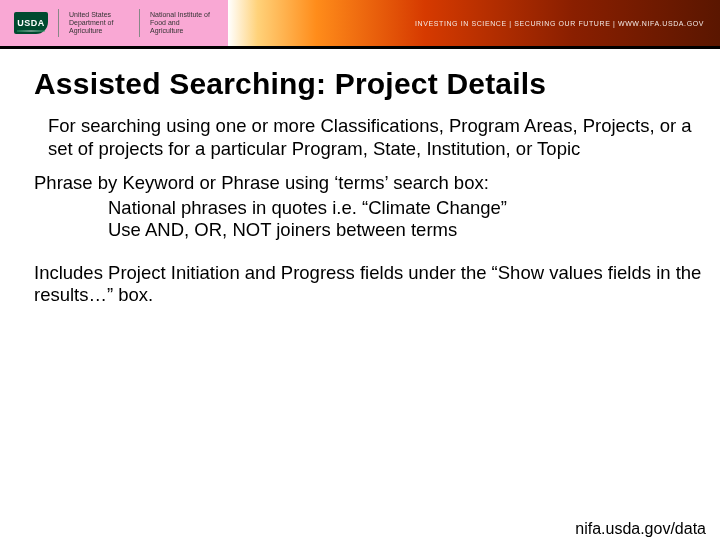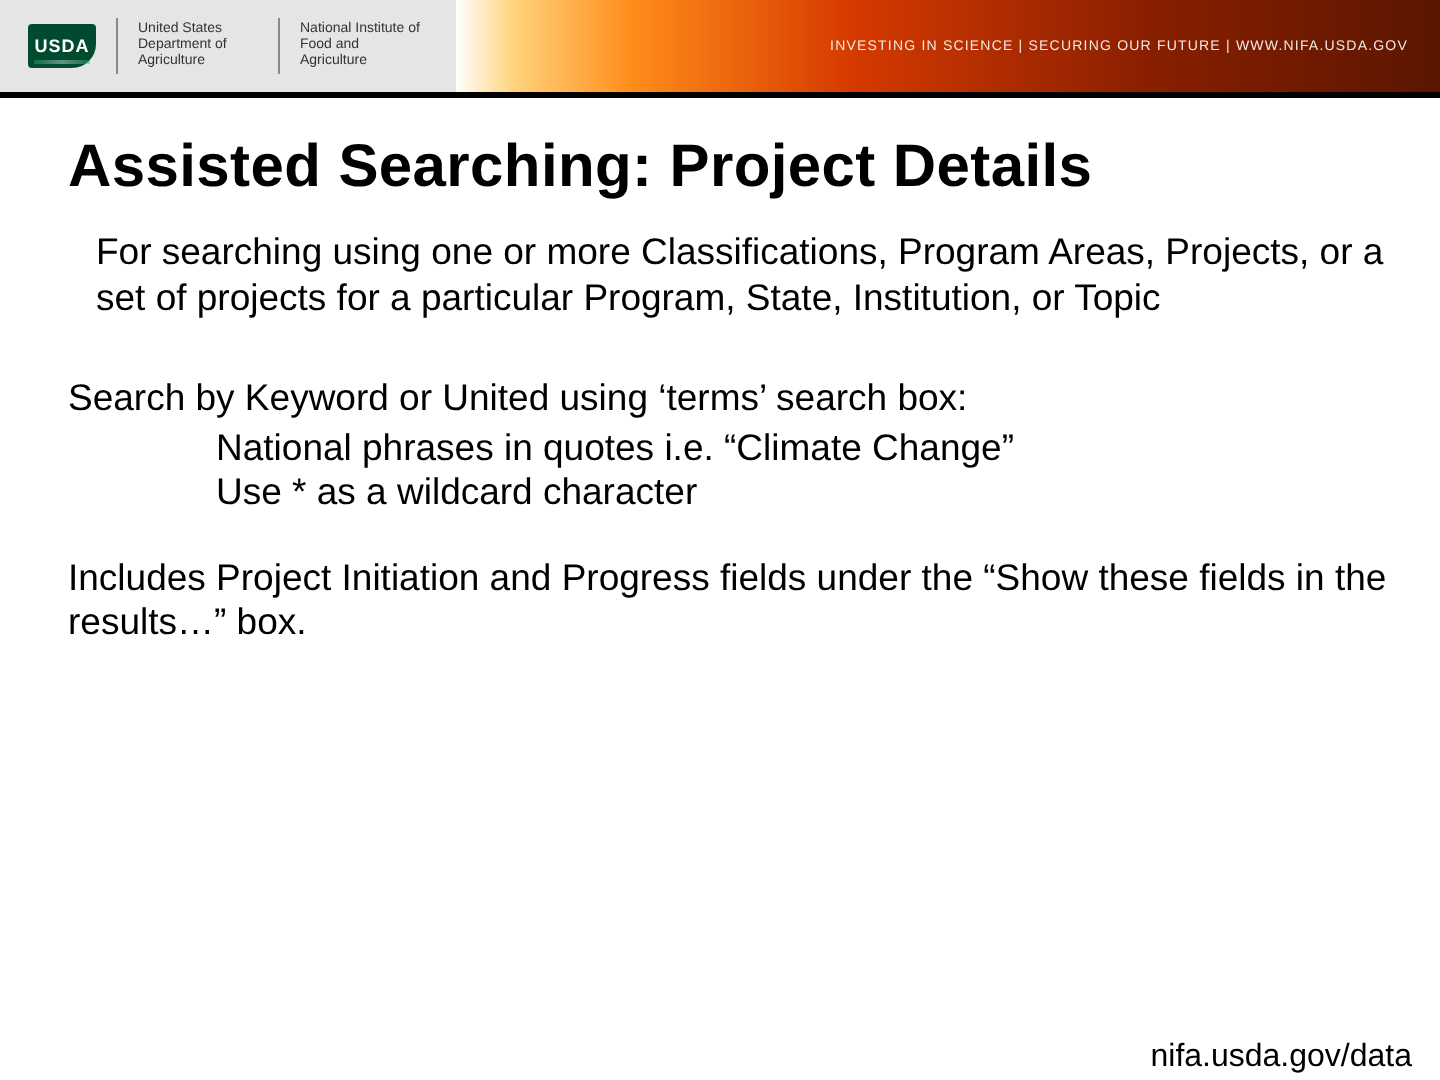--- a/index.html
+++ b/index.html
@@ -17,21 +17,21 @@
     position: relative;
     display: flex;
     align-items: center;
   }
   .header-left {
     display: flex;
     align-items: center;
     gap: 10px;
     padding-left: 14px;
     height: 100%;
-    background: #e5e5e5;
+    background: #f9a8d4;
     position: relative;
     z-index: 2;
     padding-right: 18px;
   }
   .usda-logo {
     display: flex;
     align-items: center;
     gap: 4px;
   }
   .usda-mark {
@@ -91,21 +91,21 @@
   }
   .title {
     font-size: 30px;
     font-weight: bold;
     margin: 10px 0 14px 0;
     letter-spacing: 0.2px;
   }
   .para {
     font-size: 18.5px;
     line-height: 1.22;
-    margin-bottom: 28px;
+    margin-bottom: 12px;
     padding-left: 14px;
   }
   .lead {
     font-size: 18.5px;
     line-height: 1.22;
     margin-bottom: 2px;
   }
   .sub {
     font-size: 18.5px;
     line-height: 1.22;
@@ -139,22 +139,22 @@
   </div>
 </div>
 <div class="header-rule"></div>
 
 <div class="content">
   <h1 class="title">Assisted Searching: Project Details</h1>
 
   <p class="para">For searching using one or more Classifications, Program Areas, Projects, or a set of projects for a particular Program, State, Institution, or Topic</p>
 
   <div class="block">
-    <p class="lead">Search by Keyword or United using ‘terms’ search box:</p>
+    <p class="lead">Phrase by Keyword or Phrase using ‘terms’ search box:</p>
     <p class="sub">National phrases in quotes i.e. “Climate Change”</p>
-    <p class="sub">Use * as a wildcard character</p>
+    <p class="sub">Use AND, OR, NOT joiners between terms</p>
   </div>
 
-  <p class="lead block">Includes Project Initiation and Progress fields under the “Show these fields in the results…” box.</p>
+  <p class="lead block">Includes Project Initiation and Progress fields under the “Show values fields in the results…” box.</p>
 
 </div>
 
 <div class="footer-url">nifa.usda.gov/data</div>
 
 </body></html>

